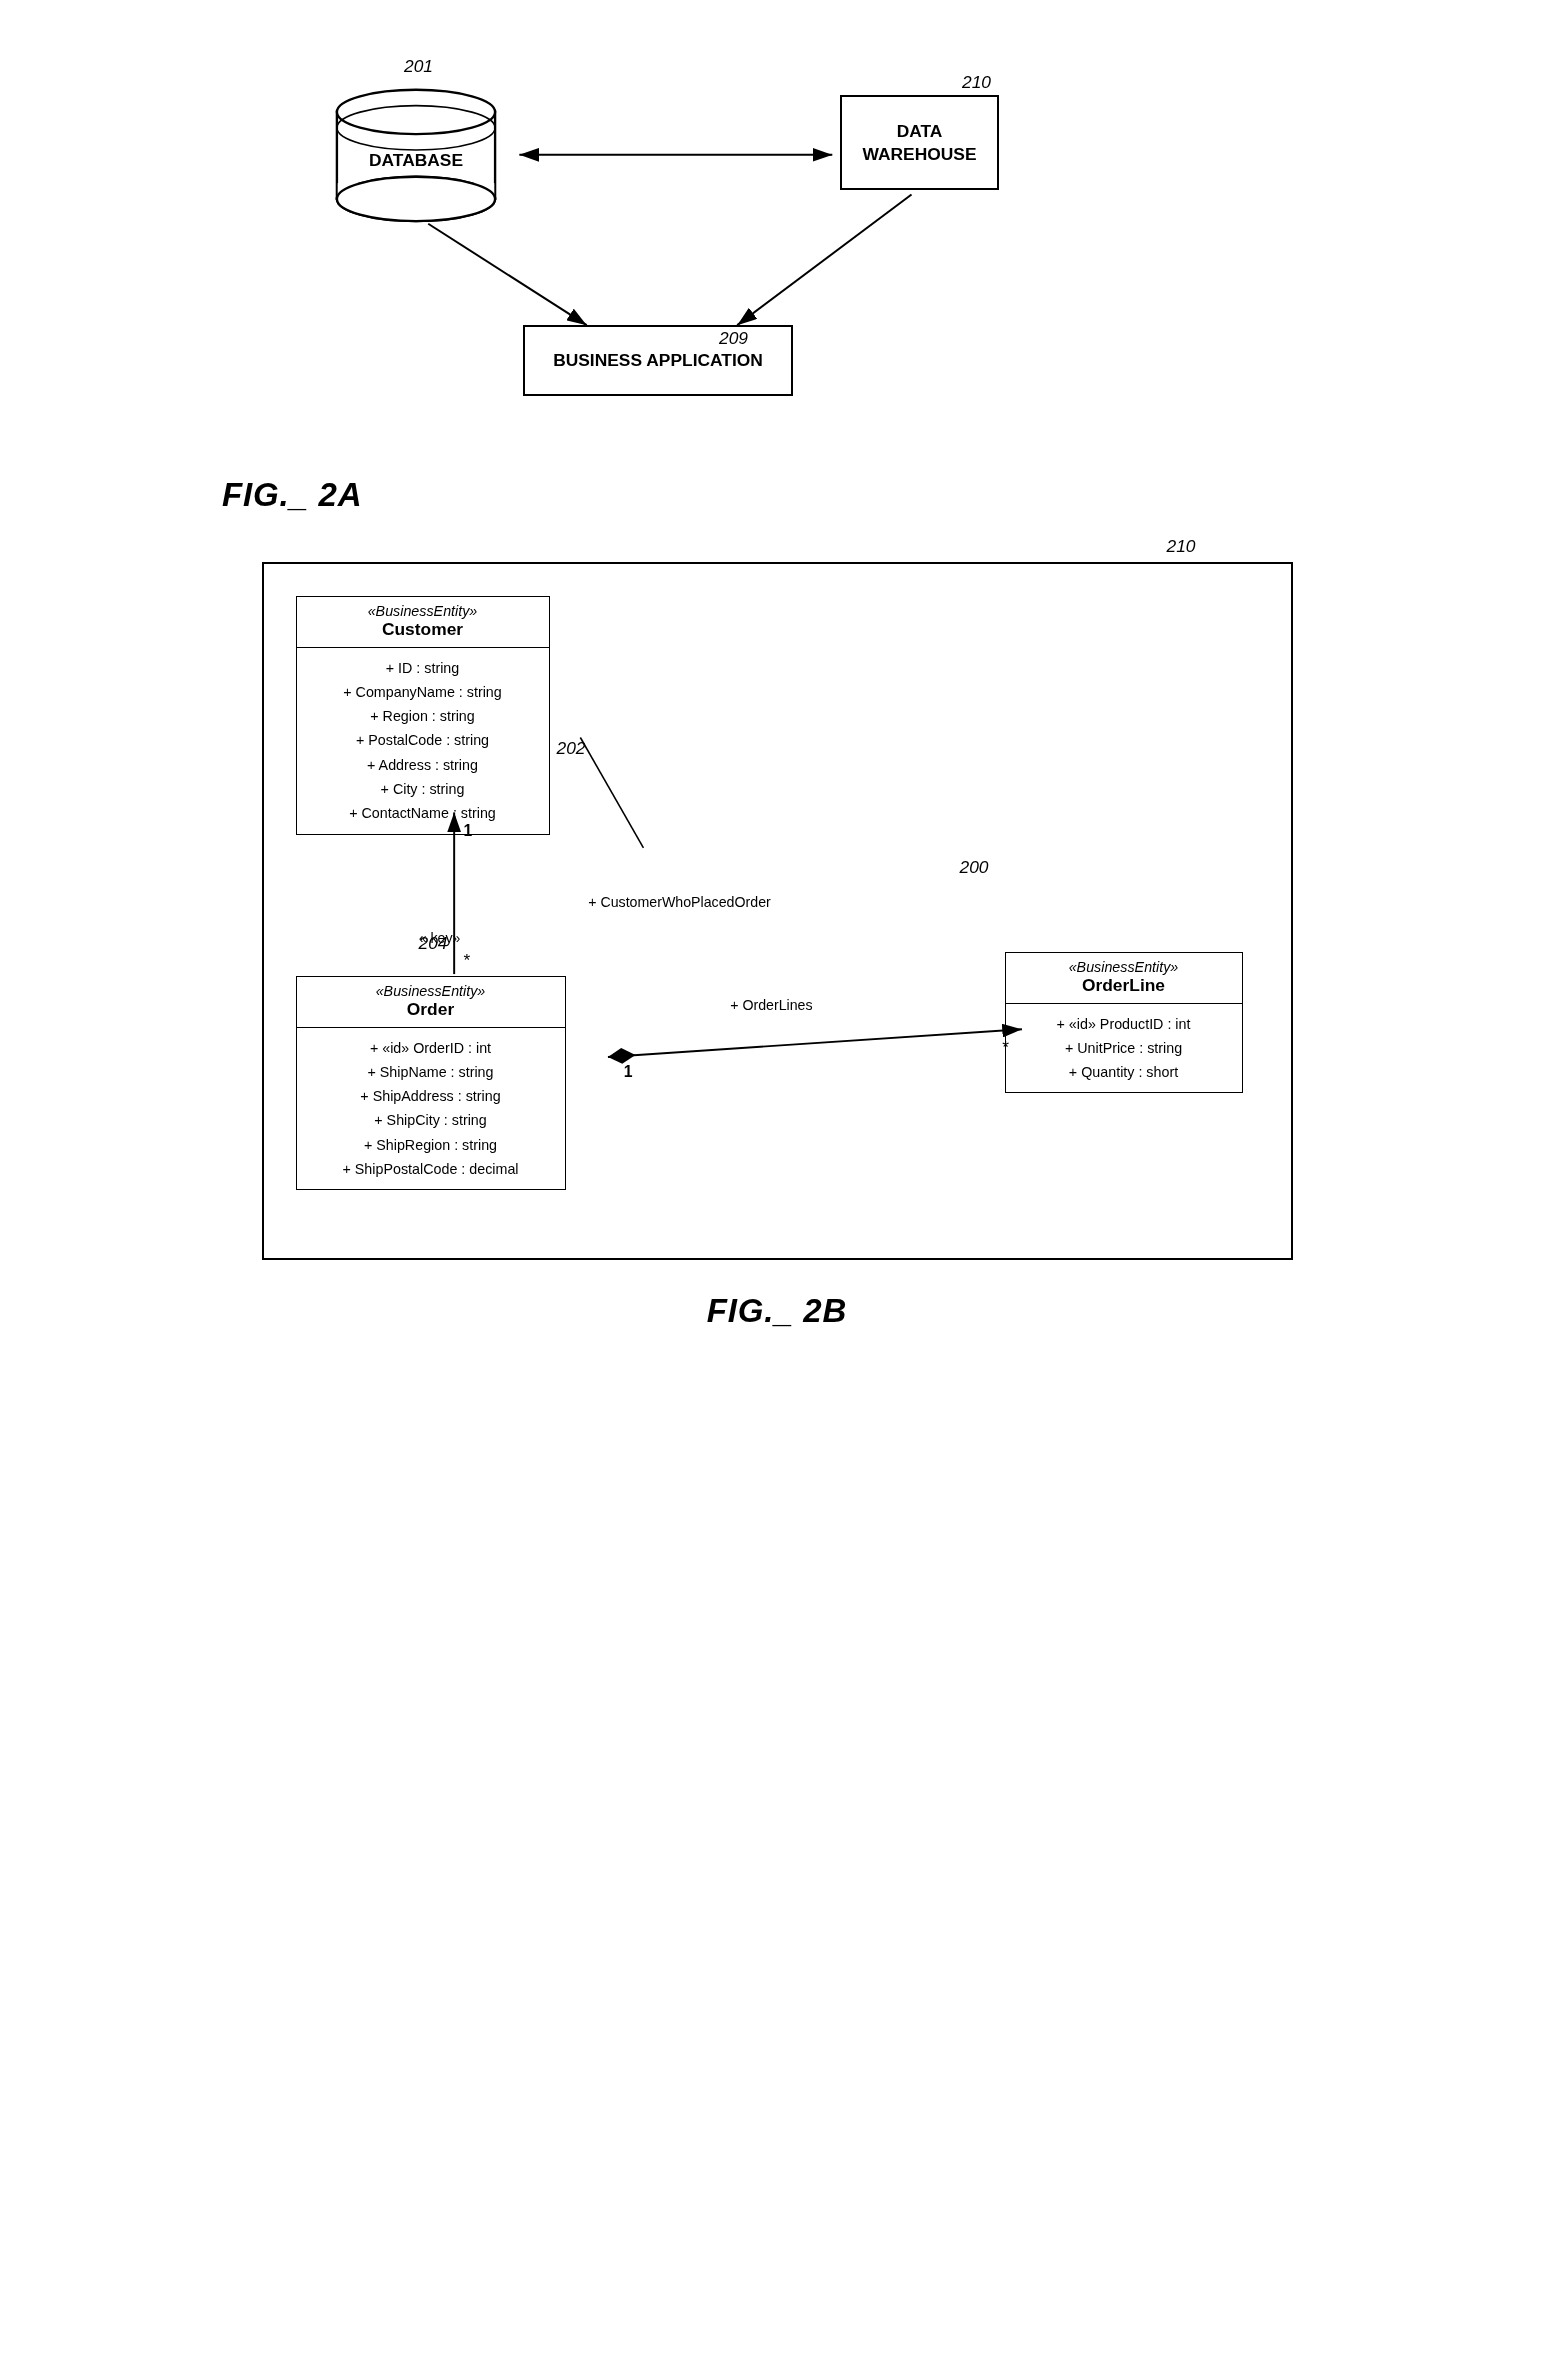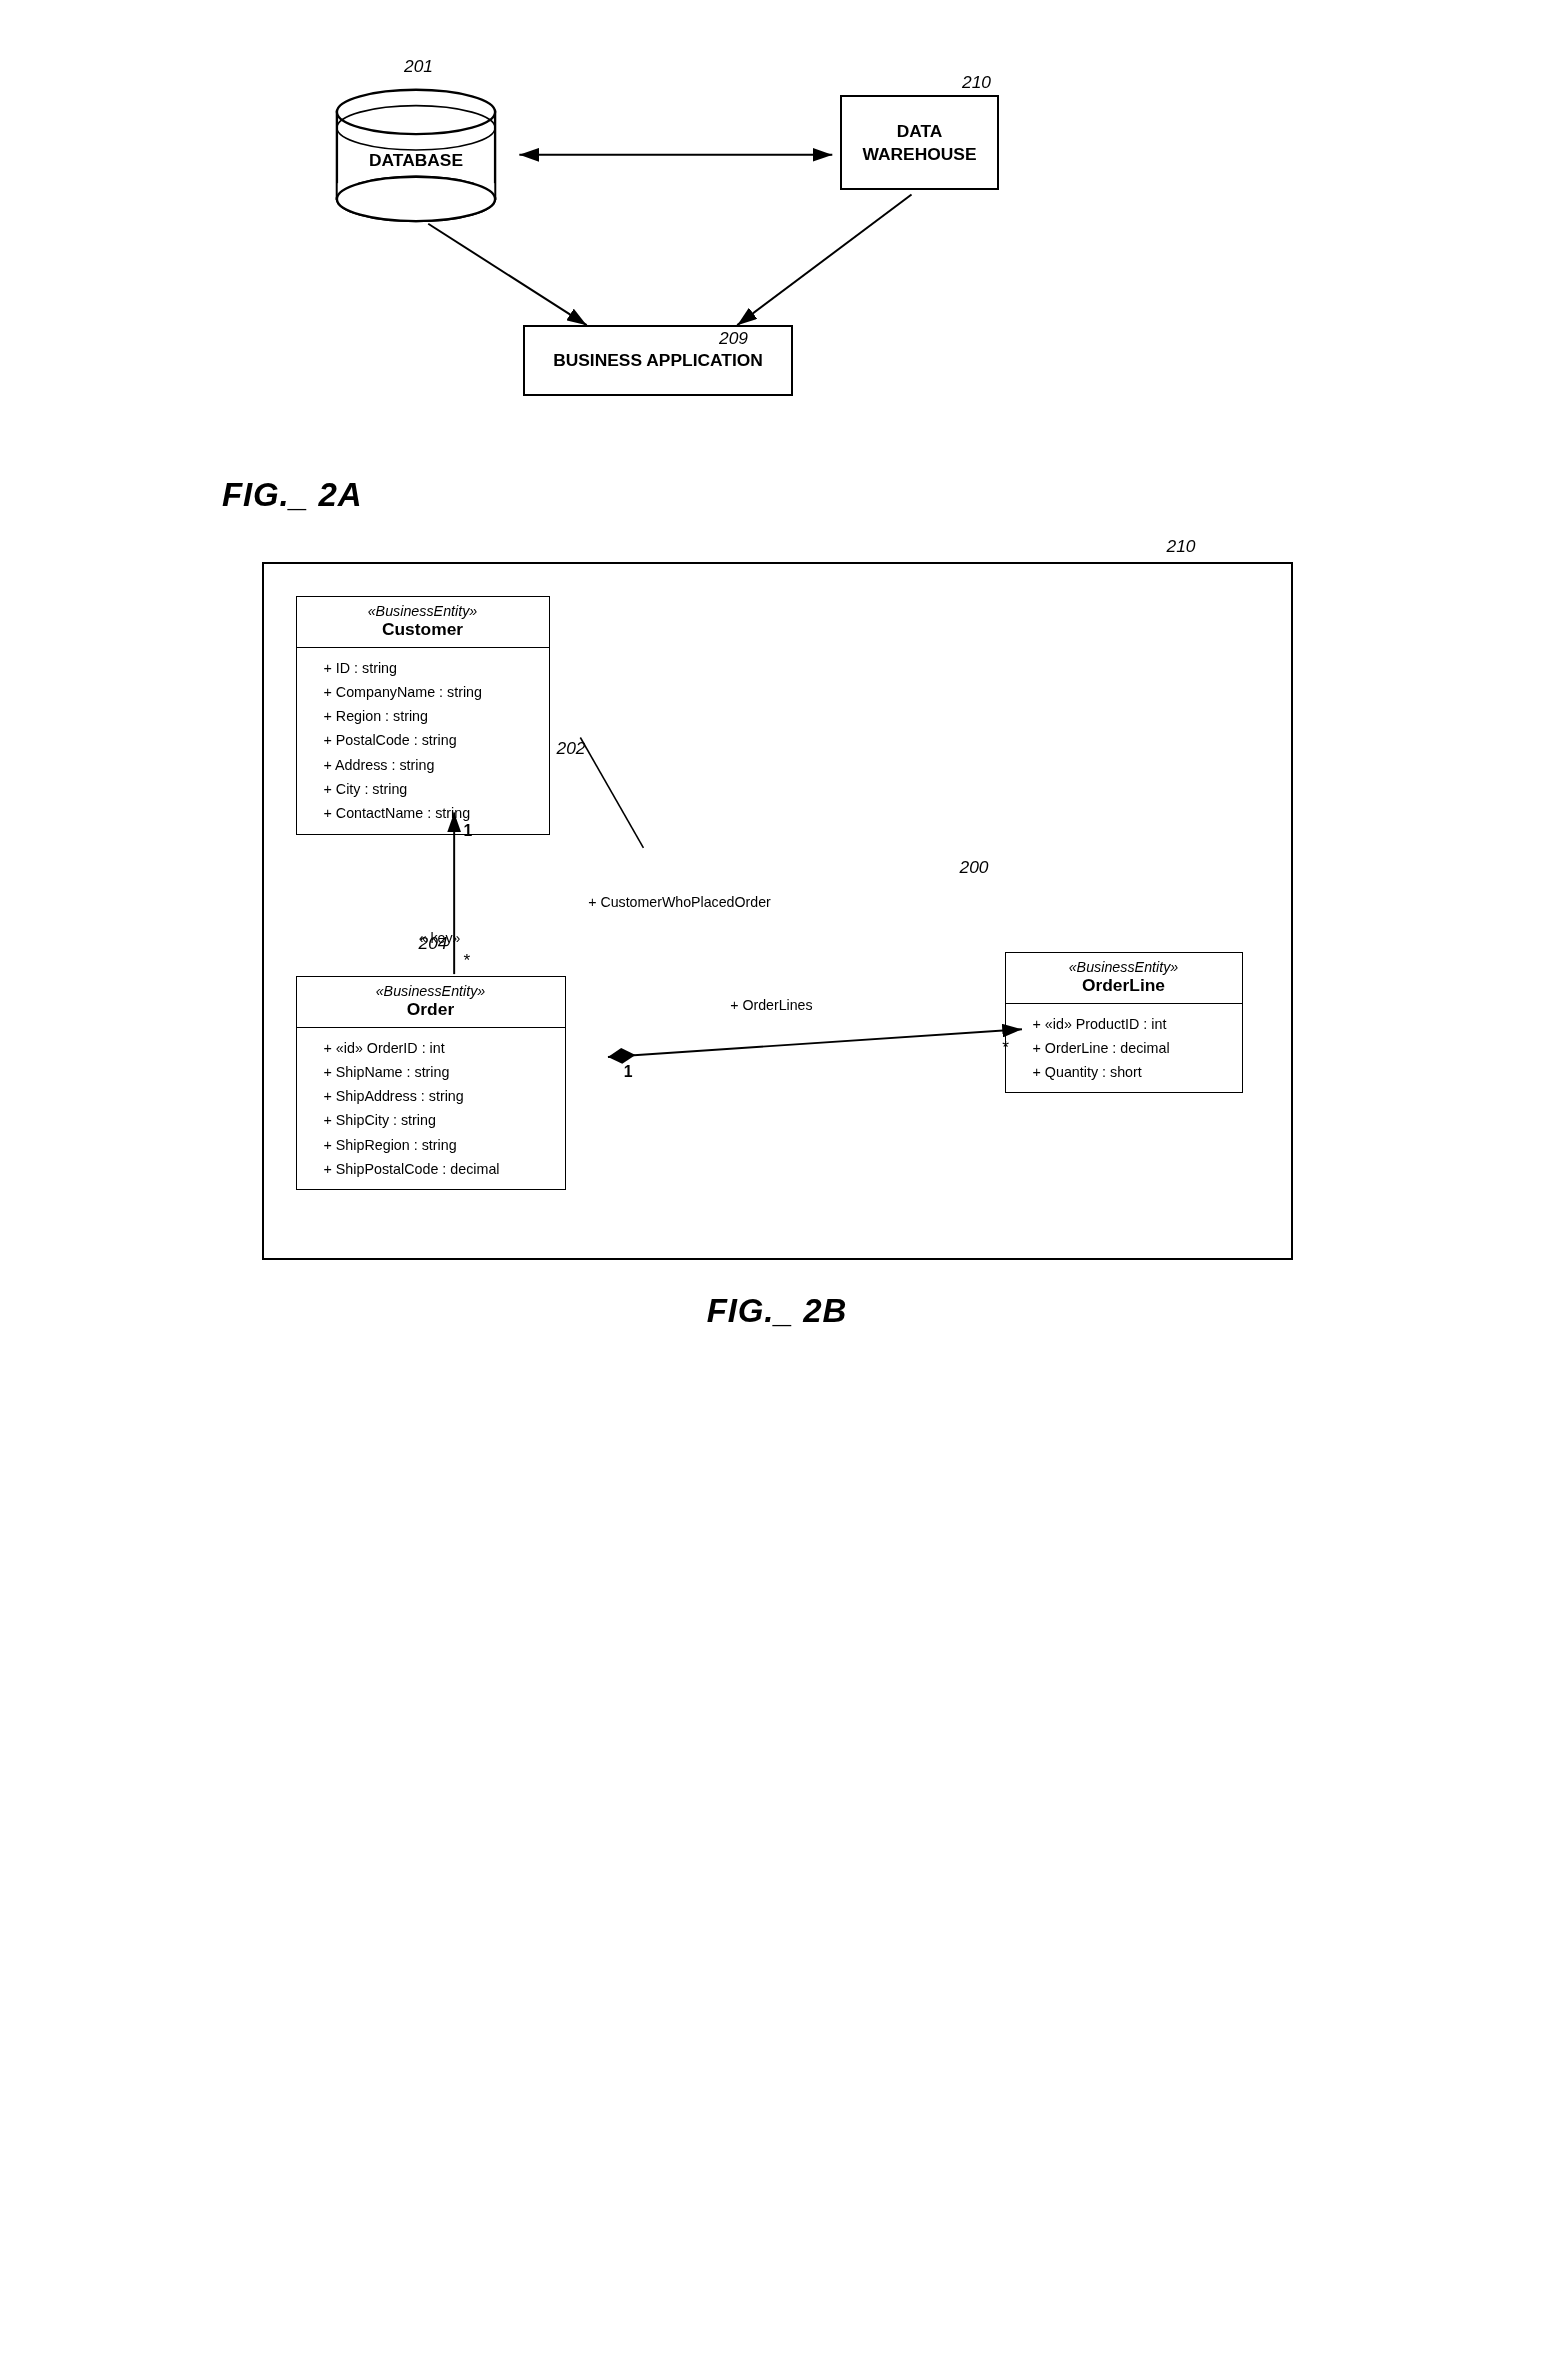--- a/index.html
+++ b/index.html
@@ -142,20 +142,21 @@
       font-style: italic;
     }
 
     .entity-name {
       font-size: 17.4px;
       font-weight: bold;
     }
 
     .entity-body {
       padding: 8px 27px;
+      text-align: center;
     }
 
     .entity-attr {
       font-size: 14.3px;
       line-height: 1.7;
     }
 
     
     .diagram-arrows {
       position: absolute;
@@ -292,21 +293,21 @@
       </div>
     </div>
 
     <div class="entity-box" style="right: 48px; top: 388px; width: 238px;">
       <div class="entity-header">
         <div class="entity-stereotype">«BusinessEntity»</div>
         <div class="entity-name">OrderLine</div>
       </div>
       <div class="entity-body">
         <div class="entity-attr">+ «id» ProductID : int</div>
-        <div class="entity-attr">+ OrderLine : decimal</div>
+        <div class="entity-attr">+ UnitPrice : string</div>
         <div class="entity-attr">+ Quantity : short</div>
       </div>
     </div>
 
     <svg class="diagram-arrows" viewBox="0 0 1220 880" xmlns="http://www.w3.org/2000/svg">
       <defs>
         <marker id="arr2" markerWidth="10" markerHeight="7" refX="10" refY="3.5" orient="auto">
           <polygon points="0 0, 10 3.5, 0 7" fill="black"></polygon>
         </marker>
         <marker id="arr2-open" markerWidth="12" markerHeight="8" refX="10" refY="4" orient="auto">

